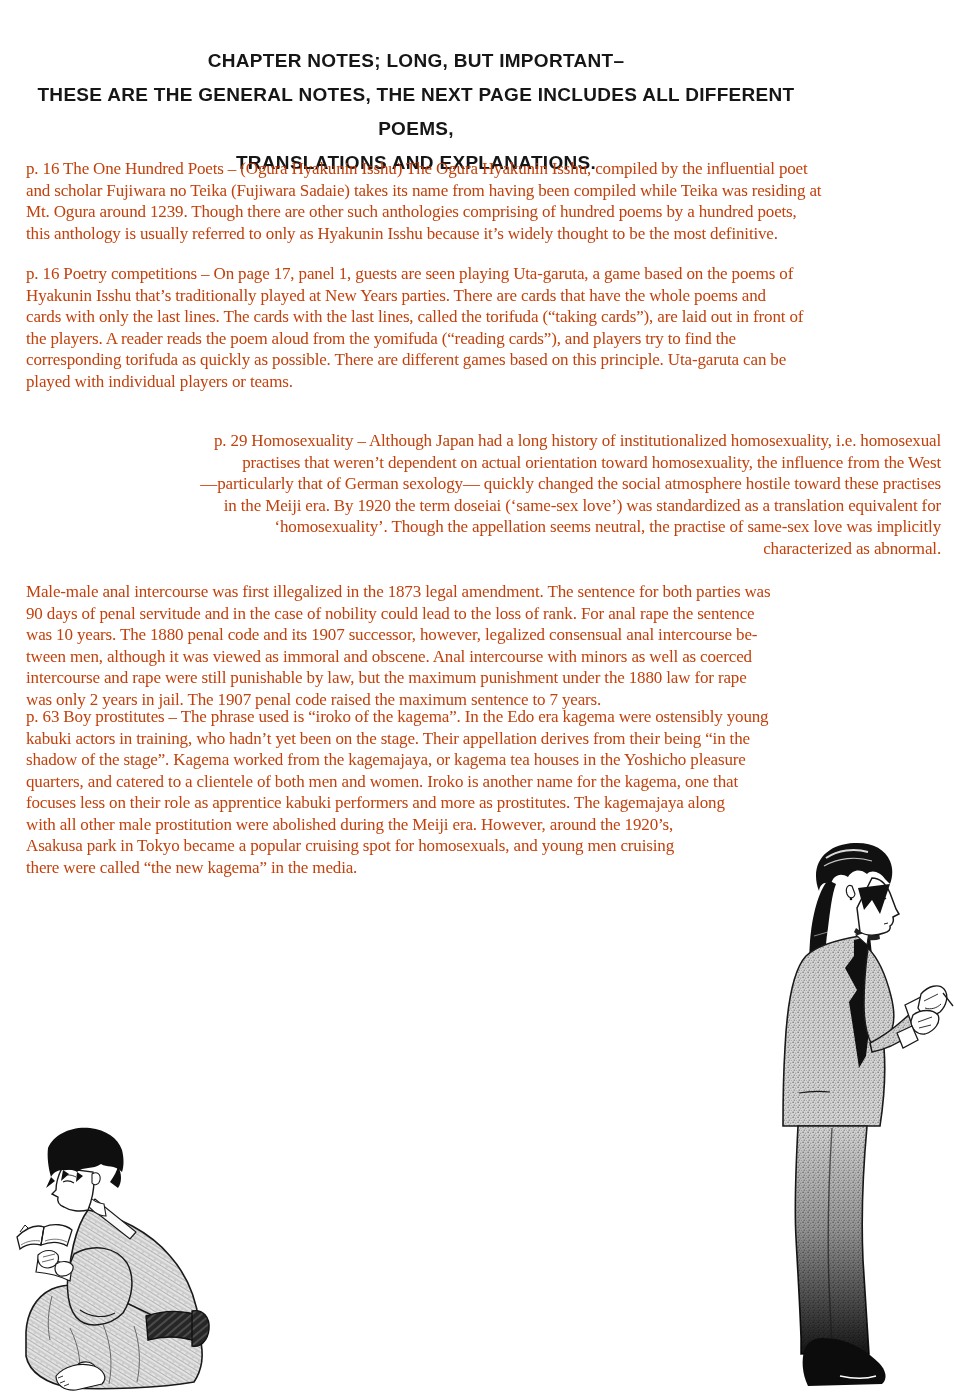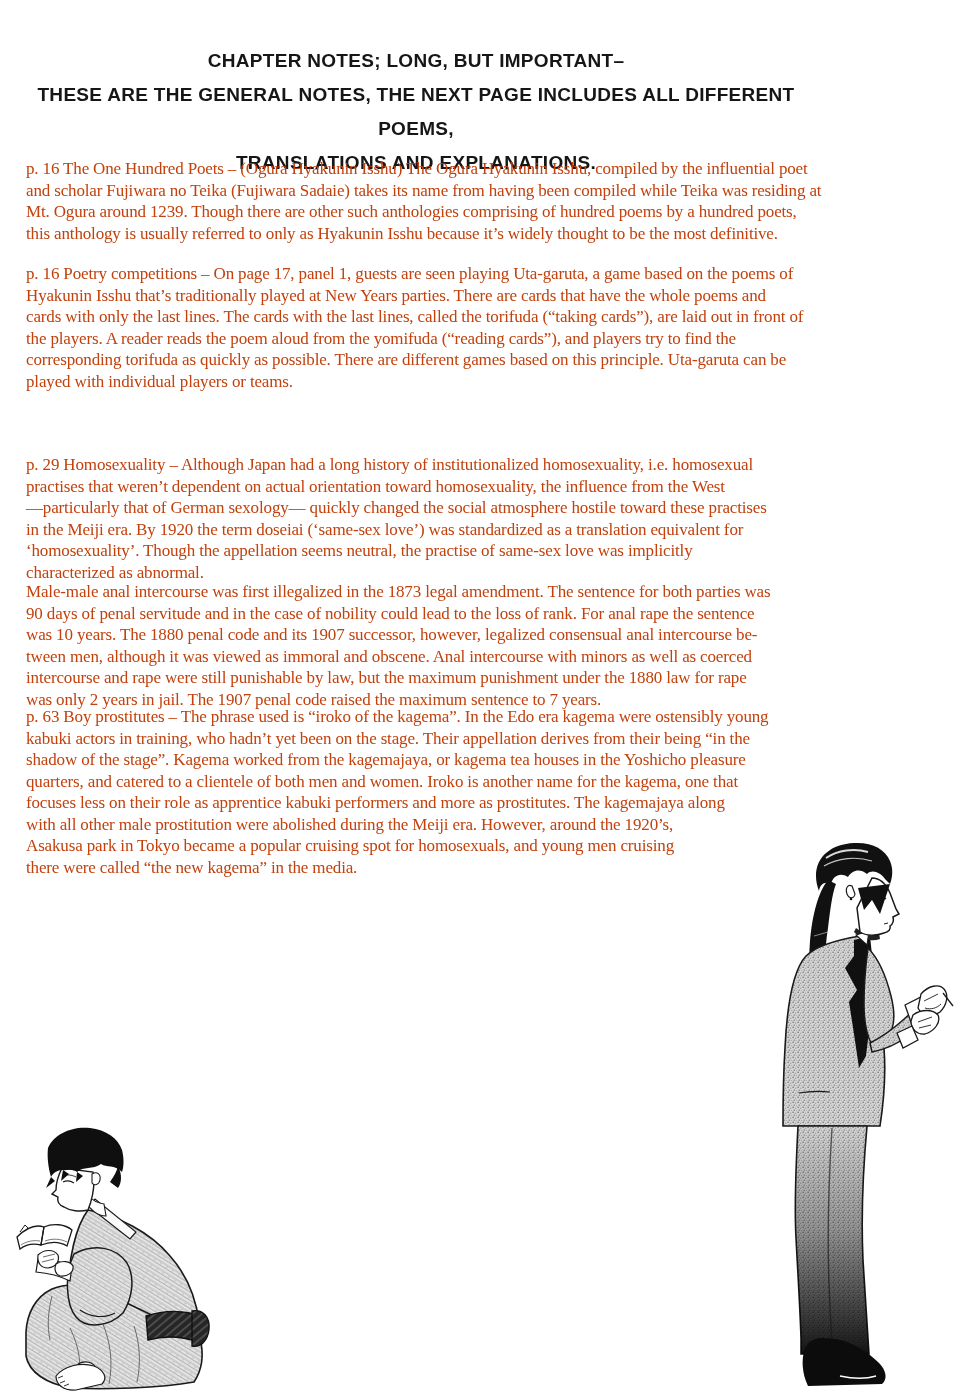--- a/index.html
+++ b/index.html
@@ -32,21 +32,21 @@
     width: 915px;
     font-family: Liberation Serif, serif;
     font-size: 17px;
     line-height: 21.5px;
     letter-spacing: -0.15px;
     white-space: pre;
     color: #c2410c;
   }
   .note-1 { top: 158px; }
   .note-2 { top: 263px; }
-  .note-3 { top: 454px; }
+  .note-3 { top: 430px; text-align: right; }
   .note-4 { top: 581px; }
   .note-5 { top: 706px; }
   .fig { position: absolute; }
   .fig-standing { left: 772px; top: 836px; width: 182px; height: 556px; }
   .fig-kneeling { left: 12px;  top: 1126px; width: 212px; height: 272px; }
 </style>
 </head>
 <body>
 
 <div class="header">CHAPTER NOTES; LONG, BUT IMPORTANT–

